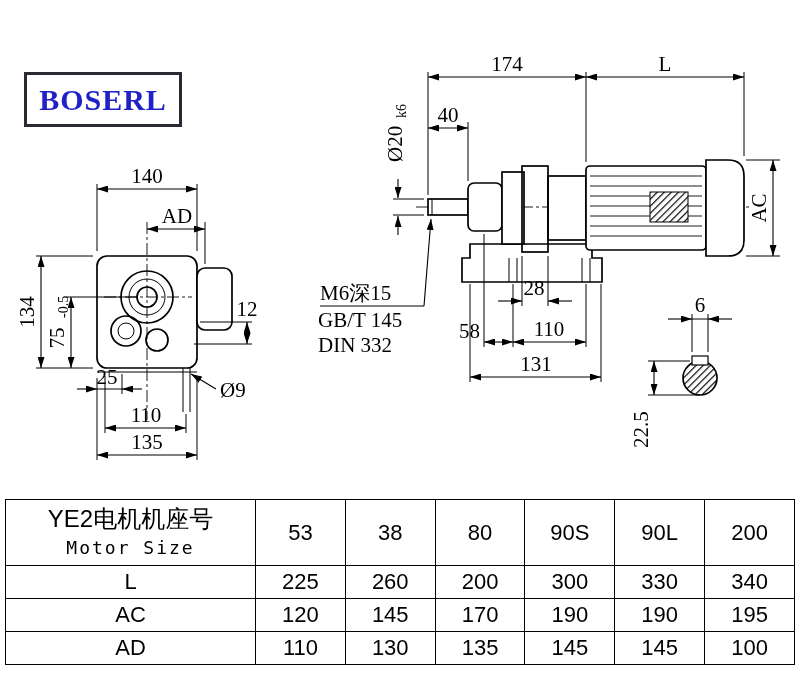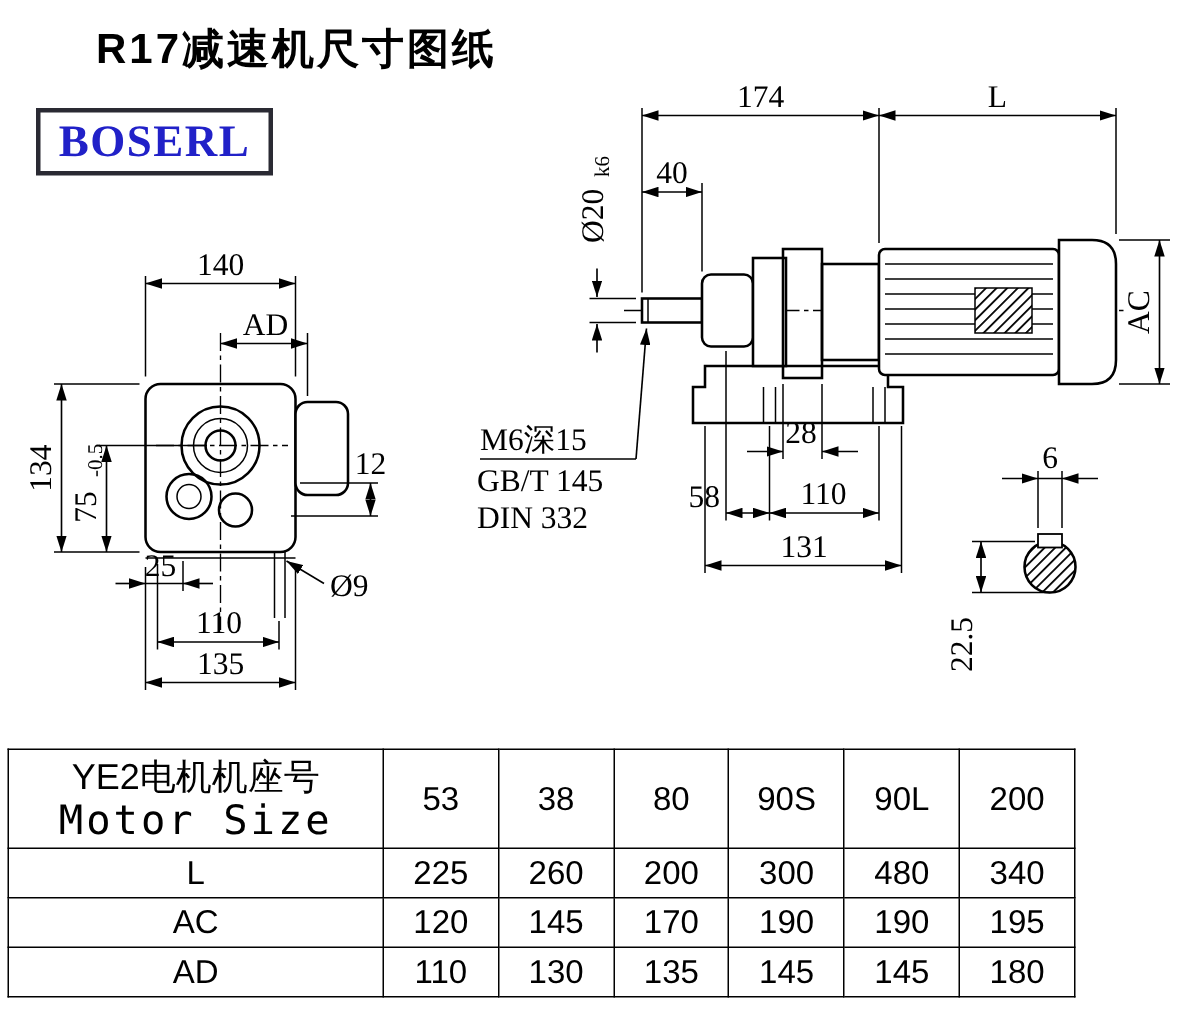--- a/index.html
+++ b/index.html
@@ -1,48 +1,47 @@
 <!DOCTYPE html>
 <html><head>
 <meta charset="utf-8">
 <style>
   * { margin:0; padding:0; box-sizing:border-box; }
   html,body { background:#fff; }
   body { width:800px; height:673px; font-family:"Liberation Sans", sans-serif; color:#000; }
   .stage { position:relative; width:800px; height:673px; background:#fff; overflow:hidden; }
 
   .title { position:absolute; left:64px; top:14px; font-size:28px; font-weight:bold; letter-spacing:2px; }
-  .logo { position:absolute; left:24px; top:72px; width:158px; height:45px; border:3px solid #2a2a33;
+  .logo { position:absolute; left:24px; top:72px; width:158px; height:55px; border:3px solid #2a2a33;
           display:flex; align-items:center; justify-content:center; background:#fff; }
   .logo span { font-family:"Liberation Serif", serif; font-size:30px; font-weight:bold; color:#2121c8; letter-spacing:1px; }
 
   svg.drawing { position:absolute; left:0; top:0; }
   .part  { fill:none; stroke:#000; stroke-width:1.7; }
   .part2 { fill:#fff; stroke:#000; stroke-width:1.7; }
   .thin  { fill:none; stroke:#000; stroke-width:1; }
   .fin   { stroke:#000; stroke-width:0.9; }
   .cl    { fill:none; stroke:#000; stroke-width:0.9; stroke-dasharray:12 3 3 3; }
   .dim   { fill:none; stroke:#000; stroke-width:1.1; }
   .dimtext { font-family:"Liberation Serif", serif; font-size:21px; fill:#000; }
   .dimtext.small { font-size:14px; }
 
-  .dim-table { position:absolute; left:5px; top:499px; width:712px; border-collapse:collapse; table-layout:fixed; }
+  .dim-table { position:absolute; left:5px; top:499px; width:790px; border-collapse:collapse; table-layout:fixed; }
   .dim-table td { border:1.5px solid #000; text-align:center; vertical-align:middle;
                   font-size:22px; height:33px; padding:0; background:#fff; }
   .dim-table tr.hdr td { height:66px; }
   .dim-table td.c1 { width:250px; }
   .header-cell .cn { font-size:24px; line-height:30px; }
-  .header-cell .en { font-family:"DejaVu Sans Mono", monospace; font-size:27px; letter-spacing:2px; line-height:28px; }
+  .header-cell .en { font-family:"DejaVu Sans Mono", monospace; font-size:18px; letter-spacing:2px; line-height:28px; }
 </style>
 </head>
 <body>
 
 <div class="stage">
 
-  <div class="title">R17减速机尺寸图纸</div>
 
   <div class="logo">
     <span>BOSERL</span>
   </div>
 
   <svg class="drawing" width="800" height="500" viewBox="0 0 800 500">
     <defs>
       <marker id="arr" markerWidth="11" markerHeight="7" refX="11" refY="3.5" orient="auto-start-reverse" markerUnits="userSpaceOnUse">
         <path d="M0,0 L11,3.5 L0,7 Z" fill="#000"></path>
       </marker>
@@ -264,37 +263,37 @@
         <td>90S</td>
         <td>90L</td>
         <td>200</td>
       </tr>
       <tr>
         <td class="c1">L</td>
         <td>225</td>
         <td>260</td>
         <td>200</td>
         <td>300</td>
-        <td>480</td>
+        <td>330</td>
         <td>340</td>
       </tr>
       <tr>
         <td class="c1">AC</td>
         <td>120</td>
         <td>145</td>
         <td>170</td>
         <td>190</td>
         <td>190</td>
         <td>195</td>
       </tr>
       <tr>
         <td class="c1">AD</td>
         <td>110</td>
         <td>130</td>
         <td>135</td>
         <td>145</td>
         <td>145</td>
-        <td>180</td>
+        <td>100</td>
       </tr>
     </tbody>
   </table>
 
 </div>
 
 </body></html>

